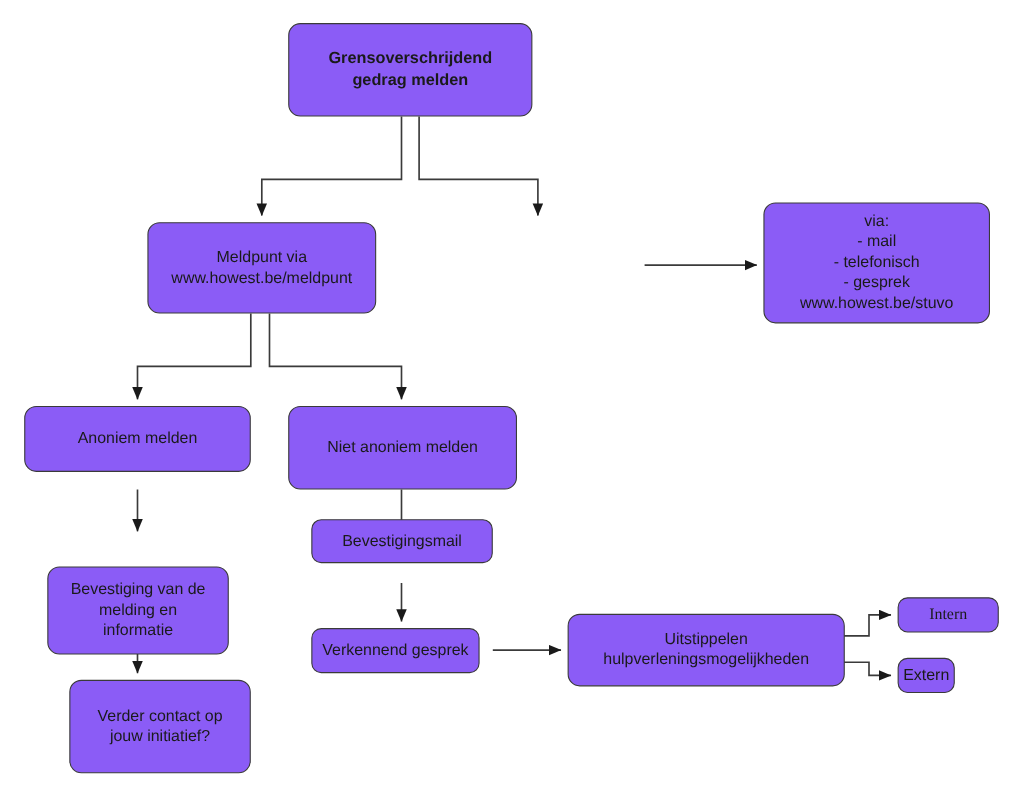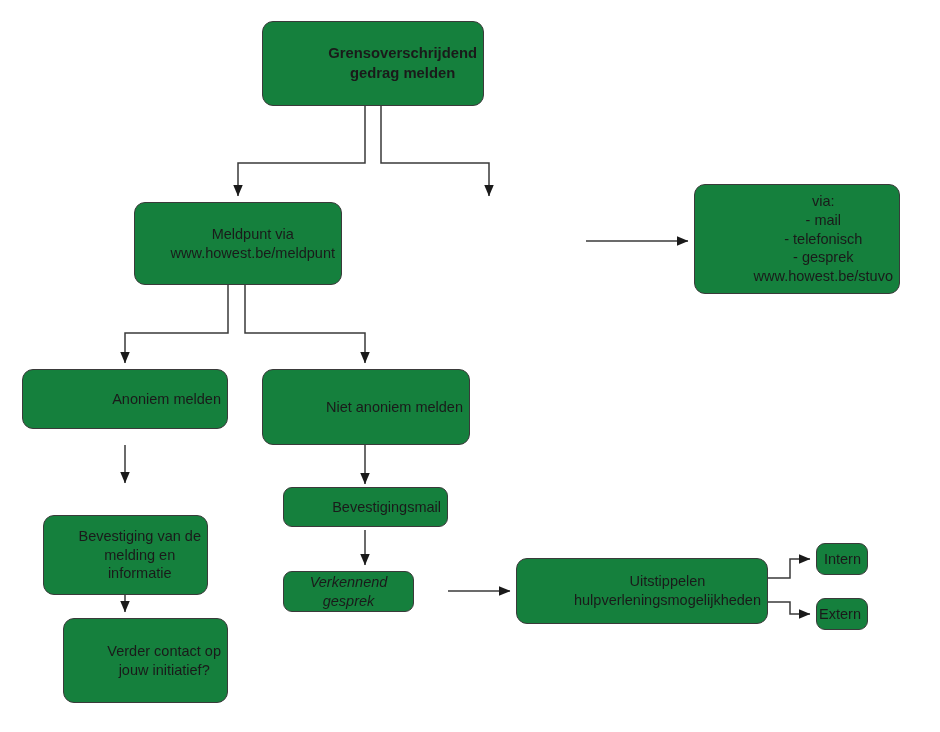--- a/index.html
+++ b/index.html
@@ -25,24 +25,24 @@
     top: 0;
     width: 940px;
     height: 732px;
     pointer-events: none;
   }
   .node {
     position: absolute;
     box-sizing: border-box;
     border: 1.3px solid #3a3a3a;
     border-radius: 11px;
-    background: #15803d;
+    background: #8b5cf6;
     display: flex;
     align-items: center;
-    justify-content: flex-end;
+    justify-content: center;
     text-align: center;
     line-height: 1.30;
     font-size: 14.5px;
     color: #1a1a1a;
     padding: 2px 6px;
     z-index: 2;
   }
   .node.bold {
     font-weight: bold;
     font-size: 14.8px;
@@ -121,39 +121,39 @@
   <div class="node" style="left:262px; top:369px; width:208px; height:76px;">
     <span class="txt">Niet anoniem melden</span>
   </div>
 
   <div class="node" style="left:43px; top:489px; width:165px; height:80px;margin-top:26px;">
     <span class="txt">Bevestiging van de
 melding en
 informatie</span>
   </div>
 
-  <div class="node small" style="left:283px; top:487px; width:165px; height:40px;">
+  <div class="node small" style="left:283px; top:472px; width:165px; height:40px;">
     <span class="txt">Bevestigingsmail</span>
   </div>
 
   <div class="node" style="left:43px; top:618px; width:165px; height:85px;margin-left:20px;">
     <span class="txt">Verder contact op
 jouw initiatief?</span>
   </div>
 
-  <div class="node small" style="left:283px; top:571px; width:131px; height:41px;font-style:italic;">
+  <div class="node small" style="left:283px; top:571px; width:153px; height:41px;">
     <span class="txt">Verkennend gesprek</span>
   </div>
 
   <div class="node" style="left:516px; top:558px; width:252px; height:66px;">
     <span class="txt">Uitstippelen
 hulpverleningsmogelijkheden</span>
   </div>
 
-  <div class="node small" style="left:816px; top:543px; width:52px; height:32px;">
+  <div class="node small" style="left:816px; top:543px; width:92px; height:32px;font-family:Liberation Serif, serif;">
     <span class="txt">Intern</span>
   </div>
 
   <div class="node small" style="left:816px; top:598px; width:52px; height:32px;">
     <span class="txt">Extern</span>
   </div>
 
 </div>
 
 </body></html>

